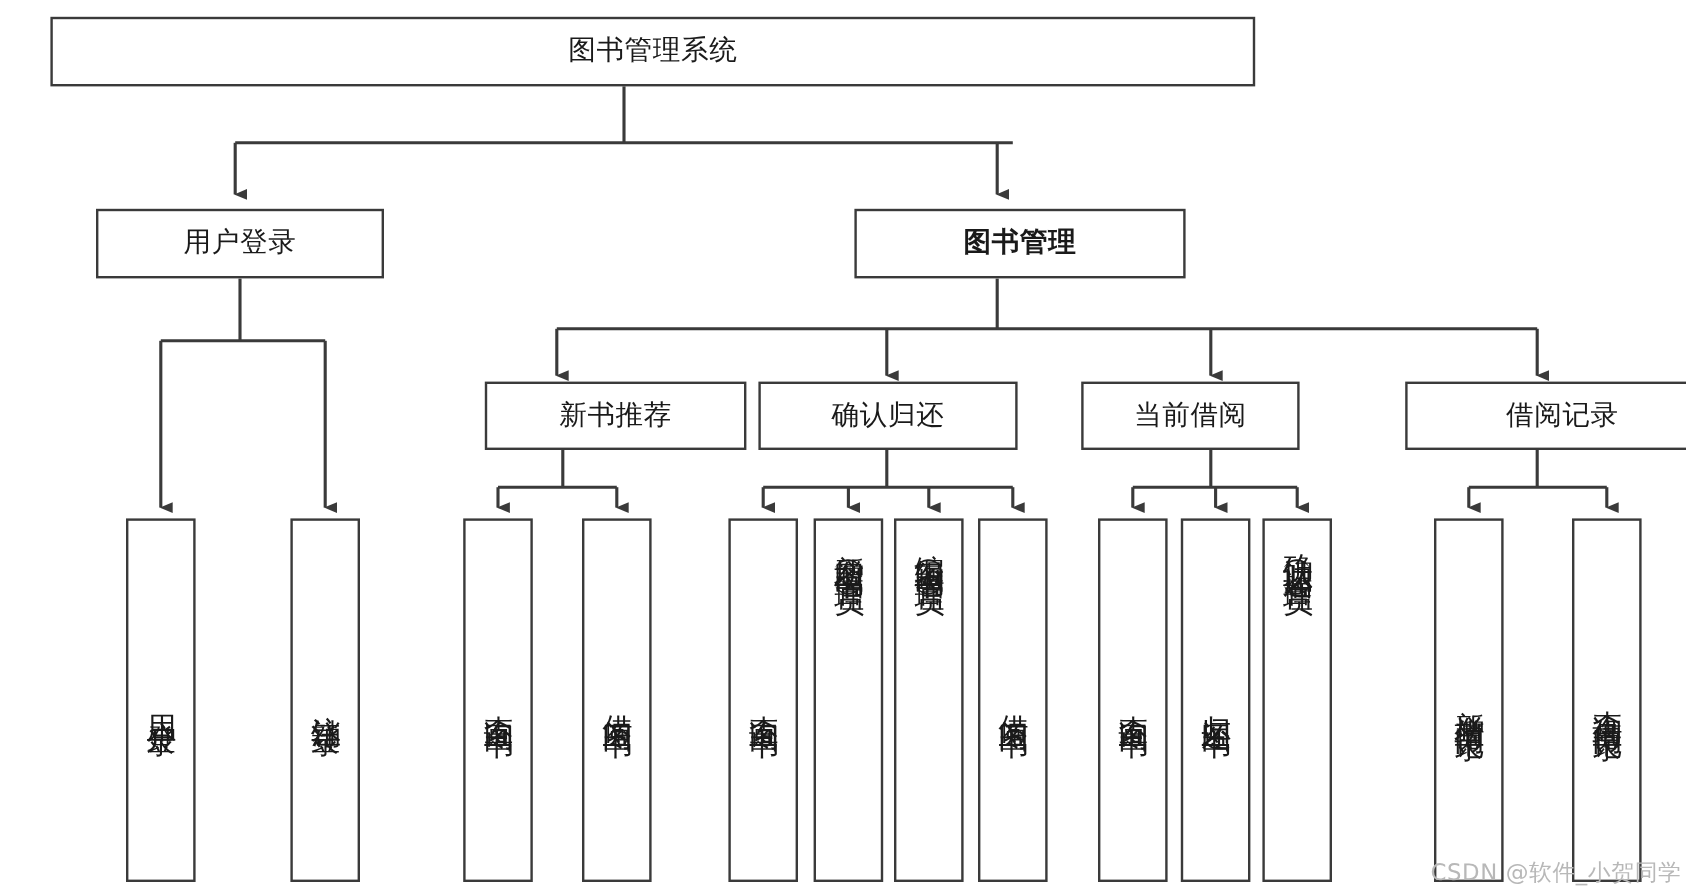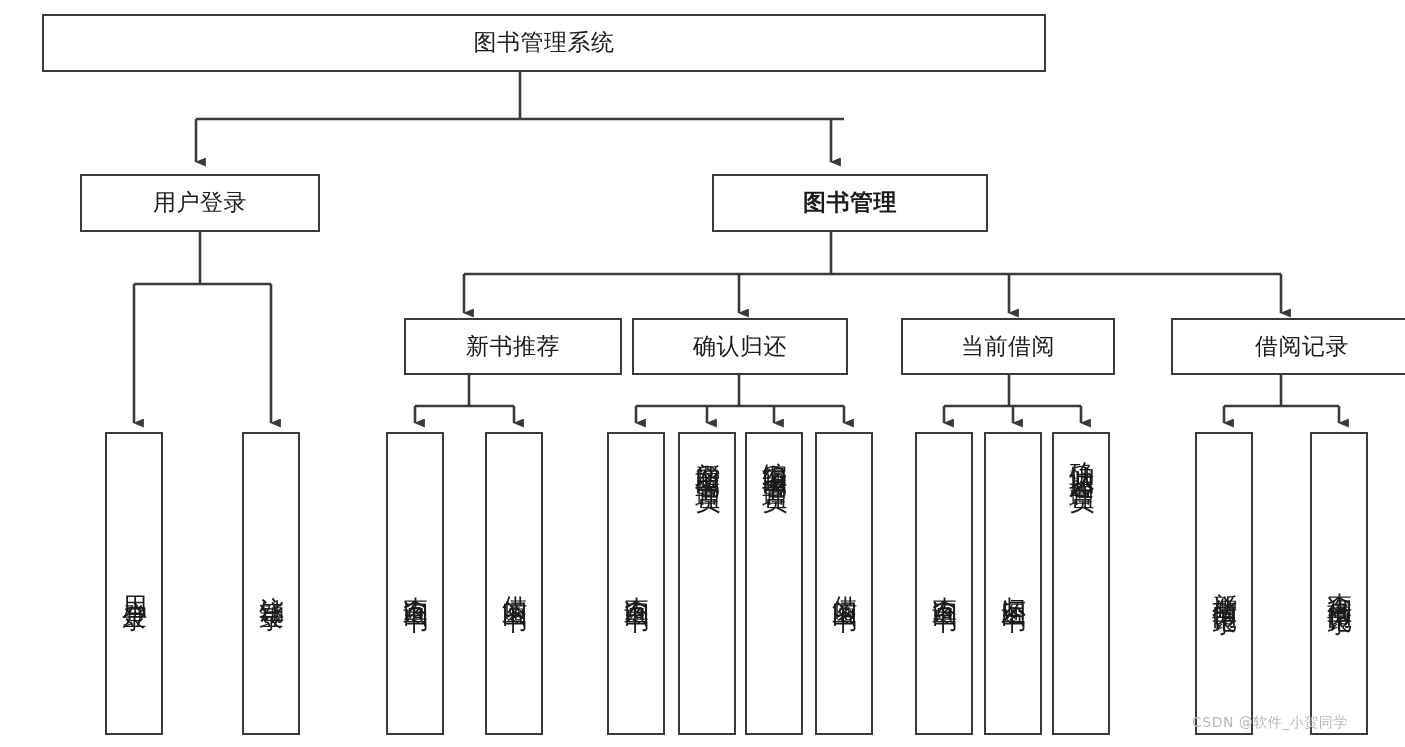--- a/index.html
+++ b/index.html
@@ -60,21 +60,21 @@
     white-space: nowrap;
   }
   .node.vert.centered {
     align-items: center;
     padding-top: 0;
   }
   #watermark {
     position: absolute;
     left: 1192px;
     top: 714px;
-    font-size: 14px;
+    font-size: 19px;
     color: #b8b8b8;
     white-space: nowrap;
     z-index: 5;
     letter-spacing: 0.5px;
   }
 </style>
 </head>
 <body>
 
 <div id="canvas">
@@ -142,21 +142,21 @@
   </div>
 
   <div class="node horiz" style="left:360px; top:318px; width:218px; height:57px;margin-left:44px;">
     <span class="label">新书推荐</span>
   </div>
 
   <div class="node horiz" style="left:632px; top:318px; width:216px; height:57px;">
     <span class="label">确认归还</span>
   </div>
 
-  <div class="node horiz" style="left:901px; top:318px; width:214px; height:57px;">
+  <div class="node horiz" style="left:901px; top:318px; width:182px; height:57px;">
     <span class="label">当前借阅</span>
   </div>
 
   <div class="node horiz" style="left:1171px; top:318px; width:262px; height:57px;">
     <span class="label">借阅记录</span>
   </div>
 
   <div class="node vert centered" style="left:105px; top:432px; width:58px; height:303px;">
     <span class="label">用户登录</span>
   </div>

